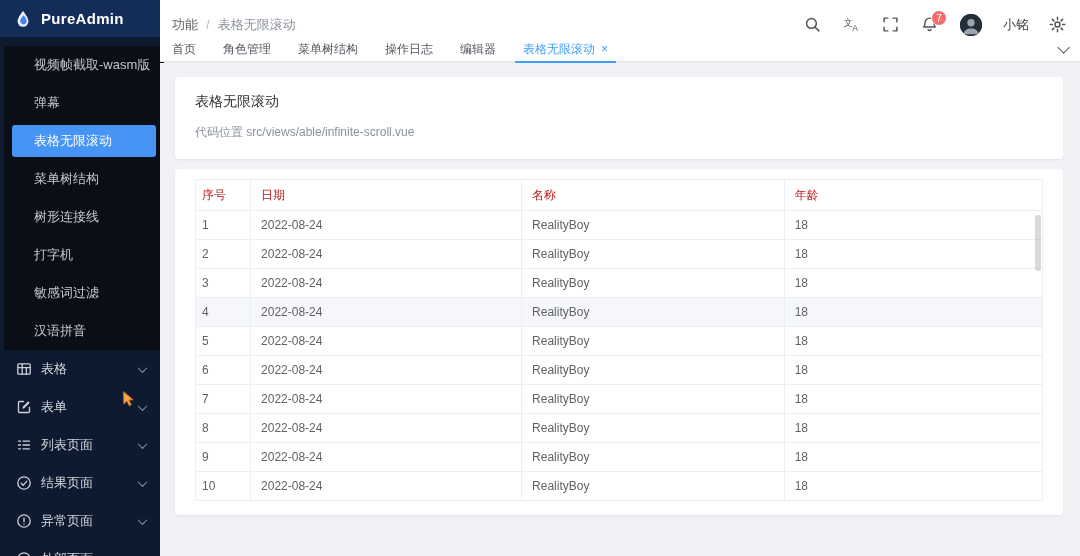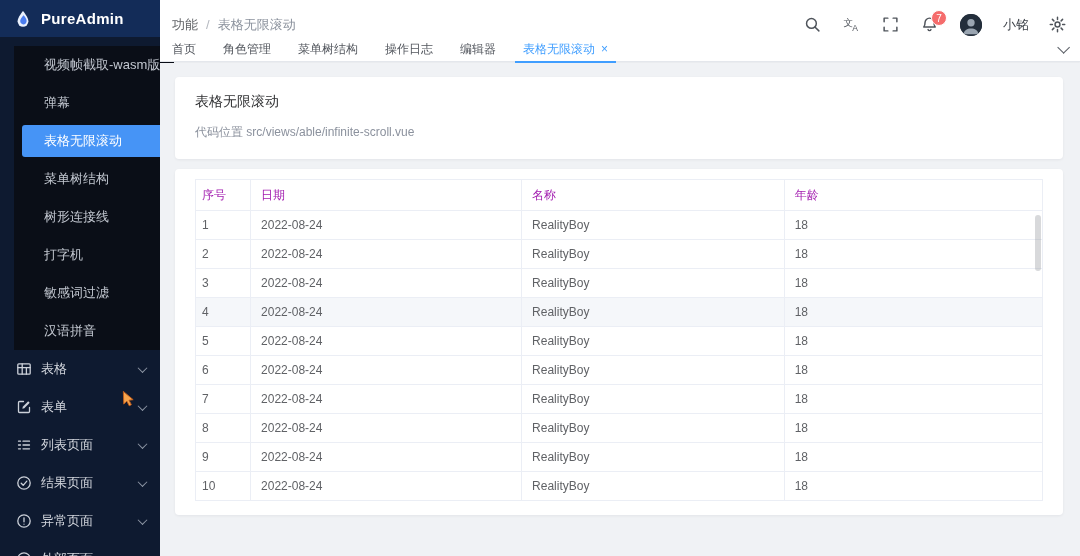--- a/index.html
+++ b/index.html
@@ -7,21 +7,21 @@
   body { font-family:"Liberation Sans","DejaVu Sans",sans-serif; background:#f0f2f5; position:relative; }
   #app { position:absolute; inset:0; width:1080px; height:556px; overflow:hidden; }
 
   
   .sidebar { position:absolute; left:0; top:0; width:160px; height:556px; background:#0e1a30; }
   .logo-bar { height:37px; background:#132c58; display:flex; align-items:center; padding-left:13px; cursor:pointer; }
   .logo-icon { width:20px; height:20px; margin-right:8px; }
   .logo-icon svg { width:100%; height:100%; }
   .logo-text { color:#ffffff; font-size:15px; font-weight:bold; letter-spacing:.3px; }
 
-  .submenu { position:absolute; top:46px; left:14px; width:160px; height:304px; background:#0a0e17; }
+  .submenu { position:absolute; top:46px; left:4px; width:160px; height:304px; background:#0a0e17; }
   .submenu-item { height:38px; line-height:38px; padding-left:30px; font-size:13px; color:#c3c8d1; cursor:pointer; white-space:nowrap; }
   .submenu-item.active { margin:3px 8px; height:32px; line-height:32px; padding-left:22px; background:#4694f6; border-radius:3px; color:#ffffff; }
 
   .menu-root { position:absolute; top:350px; left:0; width:160px; }
   .root-item { height:38px; display:flex; align-items:center; padding:0 14px 0 16px; font-size:13px; color:#d2d6dd; cursor:pointer; }
   .root-item .icon { width:16px; height:16px; margin-right:9px; color:#ccd1d9; flex:none; }
   .root-item .icon svg { width:100%; height:100%; fill:none; stroke:currentColor; stroke-width:1.3; stroke-linecap:round; stroke-linejoin:round; }
   .root-item .label { flex:1; }
   .chev { width:7px; height:7px; border-right:1.4px solid #8d96a4; border-bottom:1.4px solid #8d96a4; transform:rotate(45deg) translate(-1px,-1px); flex:none; }
 
@@ -53,21 +53,21 @@
   .card { background:#ffffff; border-radius:4px; box-shadow:0 1px 3px rgba(0,21,41,.06); }
   .intro-card { padding:16px 20px 18px; margin-bottom:10px; }
   .intro-title { font-size:14px; color:#303133; }
   .intro-sub { font-size:12px; color:#8b919d; margin-top:13px; }
   .table-card { padding:10px 20px 14px; }
   .status-text { font-size:15px; color:#3d4046; margin:6px 0 11px; }
 
   .table-wrap { position:relative; }
   table { width:100%; border-collapse:collapse; table-layout:fixed; }
   th,td { border:1px solid #ebeef5; font-weight:normal; text-align:left; overflow:hidden; white-space:nowrap; }
-  th { height:31px; padding:0 10px; font-size:12px; color:#a21caf; background:#fff;margin-left:28px; }
+  th { height:31px; padding:0 10px; font-size:12px; color:#b91c1c; background:#fff;margin-left:28px; }
   td { height:29px; padding:0 10px; font-size:12px; color:#606266; }
   th:first-child,td:first-child { padding:0 6px; }
   col.c1 { width:6.5%; } col.c2 { width:32%; } col.c3 { width:31%; } col.c4 { width:30.5%; }
   tr.hl td { background:#f5f7fa; }
   .scroll-thumb { position:absolute; right:2px; top:36px; width:6px; height:56px; border-radius:3px; background:rgba(144,147,153,.35); cursor:pointer; }
 
   
   .mouse-cursor { position:absolute; left:119px; top:389px; width:19px; height:19px; pointer-events:none; z-index:50; }
   .mouse-cursor svg { width:100%; height:100%; }
 </style>

